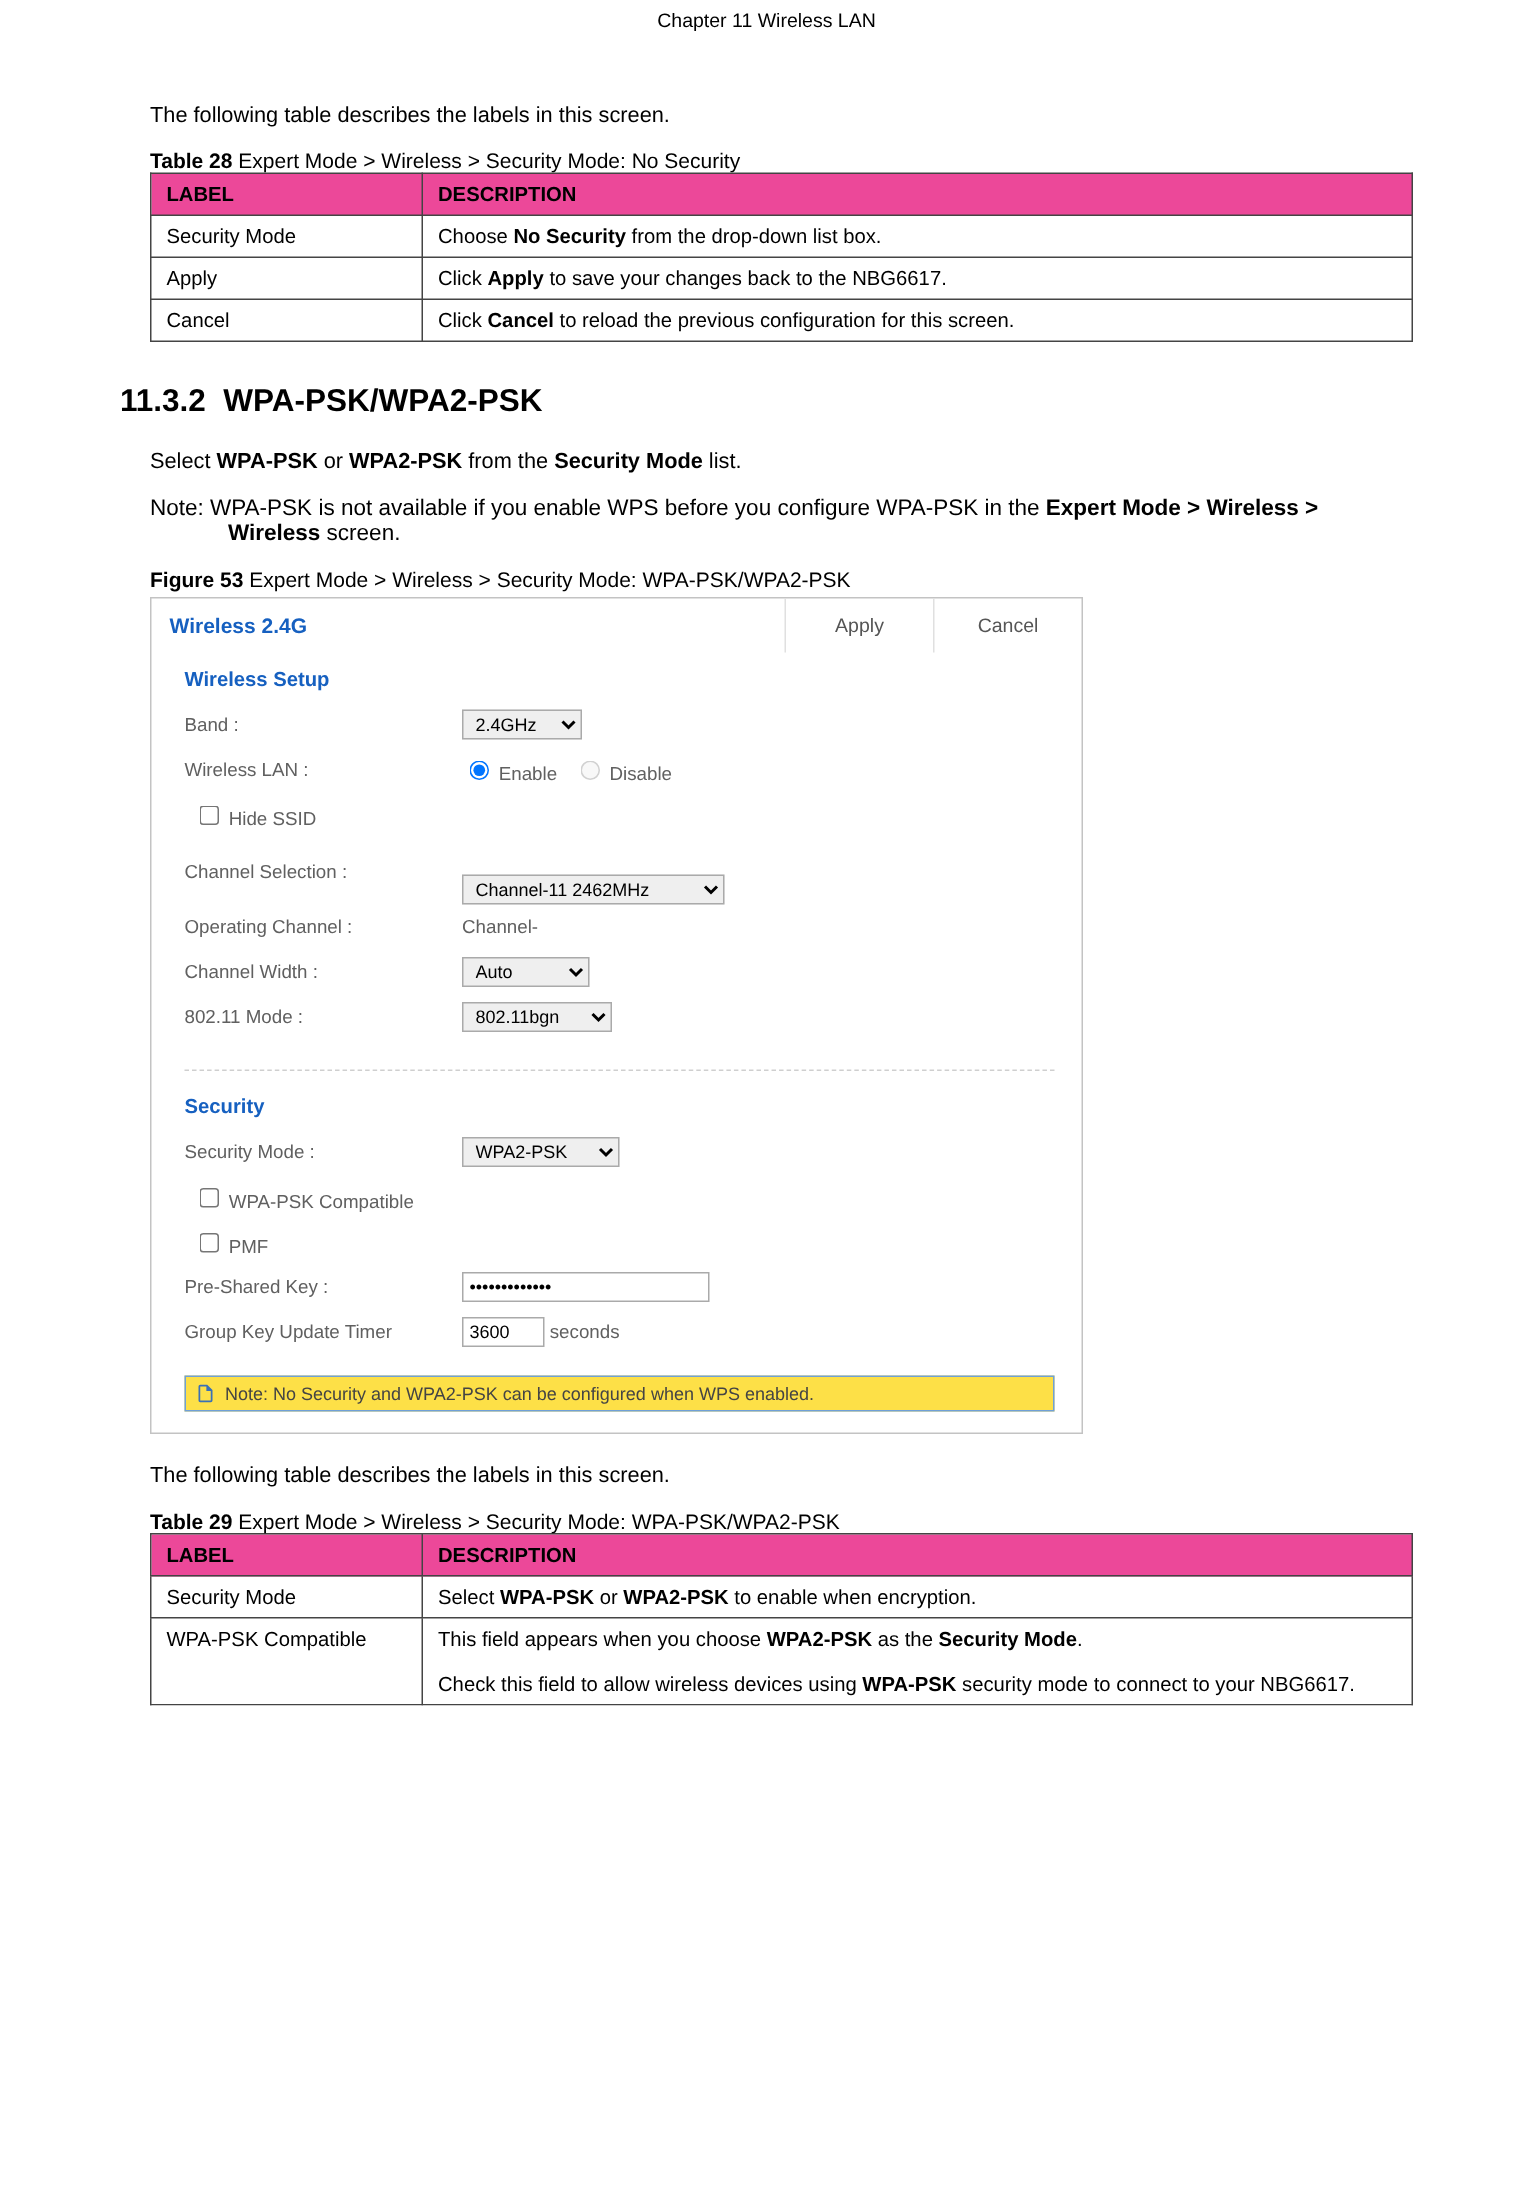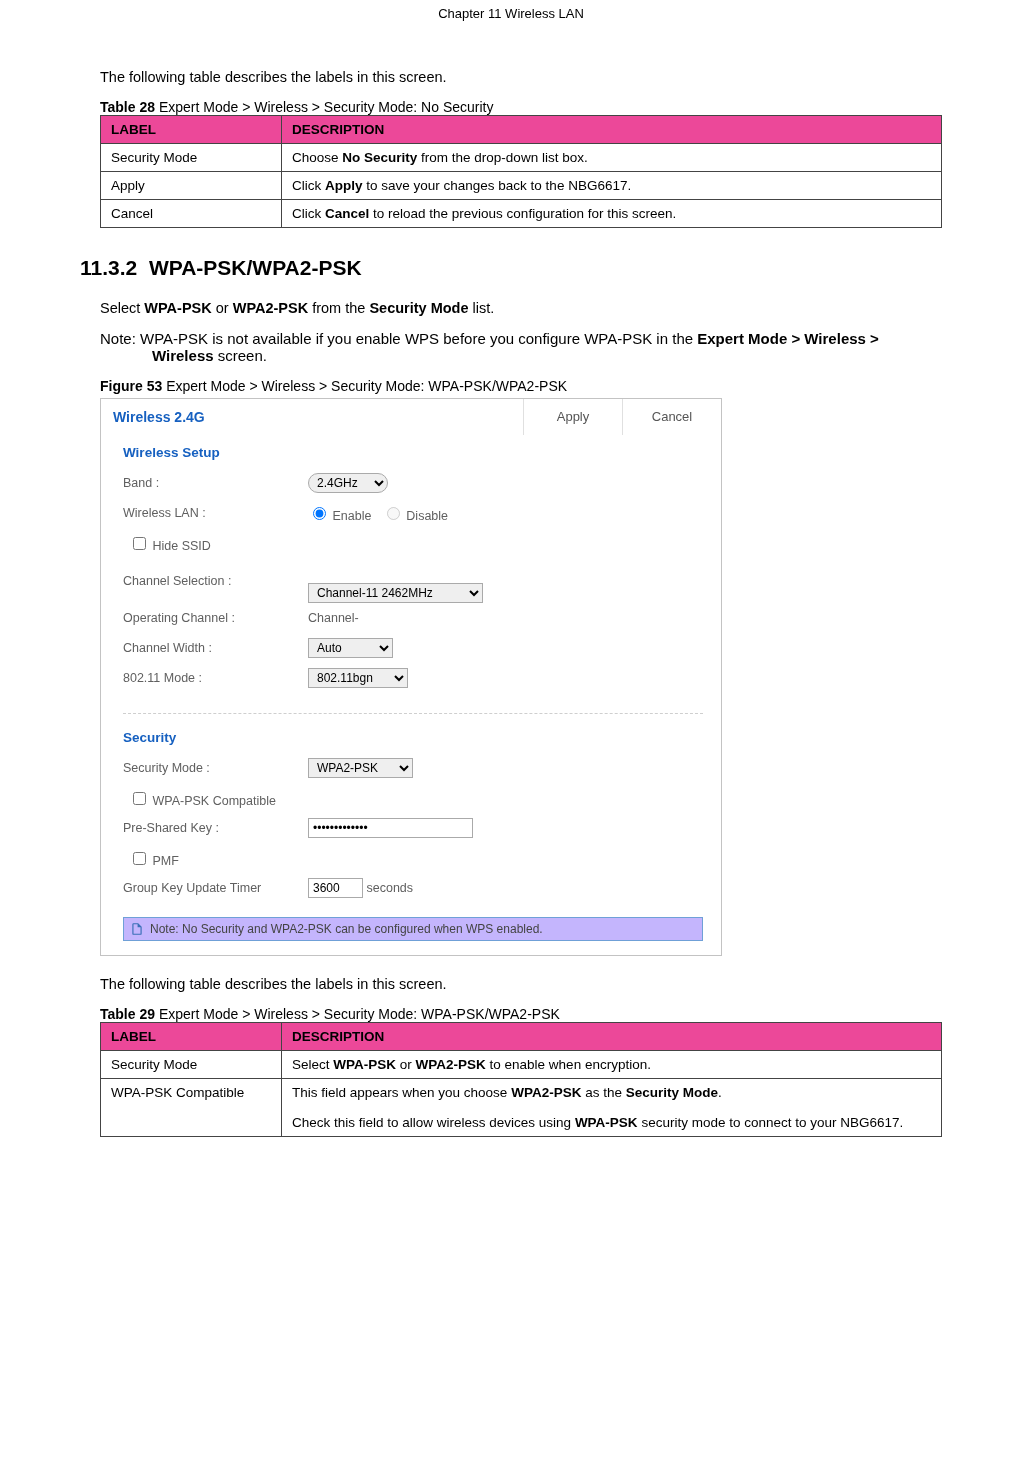--- a/index.html
+++ b/index.html
@@ -129,21 +129,21 @@
   .fig hr {
     border: none;
     border-top: 1px dashed #cfcfcf;
     margin: 10px 18px 6px 22px;
   }
   .fig-note {
     display: flex;
     align-items: flex-end;
     gap: 6px;
     border: 1px solid #6fa0d7;
-    background: #c4b5fd;
+    background: #fde047;
     margin: 4px 18px 14px 22px;
     padding: 4px 6px;
     color: #444;
     font-size: 12px;
   }
   .fig-note svg { width:14px; height:14px; flex:none; }
 </style>
 </head>
 <body>
 
@@ -197,21 +197,21 @@
     <div class="fig-head">
       <div class="title">Wireless 2.4G</div>
       <div class="btn">Apply</div>
       <div class="btn">Cancel</div>
     </div>
 
     <div class="fig-section">
       <div class="fig-section-title">Wireless Setup</div>
       <div class="fig-row">
         <div class="fig-label">Band :</div>
-        <div class="fig-ctrl"><select style="width:80px;border-radius:10px;"><option>2.4GHz</option></select></div>
+        <div class="fig-ctrl"><select style="width:80px;"><option>2.4GHz</option></select></div>
       </div>
       <div class="fig-row">
         <div class="fig-label">Wireless LAN :</div>
         <div class="fig-ctrl">
           <input type="radio" checked="" style=""> <span>Enable</span>&nbsp;&nbsp;
           <input type="radio" disabled="" style=""> <span>Disable</span>
         </div>
       </div>
       <div class="fig-row">
         <div class="fig-label" style="padding-left:6px;">
@@ -245,28 +245,28 @@
         <div class="fig-label">Security Mode :</div>
         <div class="fig-ctrl"><select style="width:105px;"><option>WPA2-PSK</option></select></div>
       </div>
       <div class="fig-row">
         <div class="fig-label" style="padding-left:6px;">
           <input type="checkbox" style=""> <span>WPA-PSK Compatible</span>
         </div>
         <div class="fig-ctrl"></div>
       </div>
       <div class="fig-row">
+        <div class="fig-label" style="padding-left:6px;">
+          <input type="checkbox" style=""> <span>PMF</span>
+        </div>
+        <div class="fig-ctrl"></div>
+      </div>
+      <div class="fig-row">
         <div class="fig-label">Pre-Shared Key :</div>
         <div class="fig-ctrl"><input type="password" class="white" style="width: 165px;" value="•••••••••••••"></div>
-      </div>
-      <div class="fig-row">
-        <div class="fig-label" style="padding-left:6px;">
-          <input type="checkbox" style=""> <span>PMF</span>
-        </div>
-        <div class="fig-ctrl"></div>
       </div>
       <div class="fig-row">
         <div class="fig-label">Group Key Update Timer</div>
         <div class="fig-ctrl">
           <input type="text" class="white" style="width: 55px;" value="3600">
           <span>seconds</span>
         </div>
       </div>
     </div>
 

